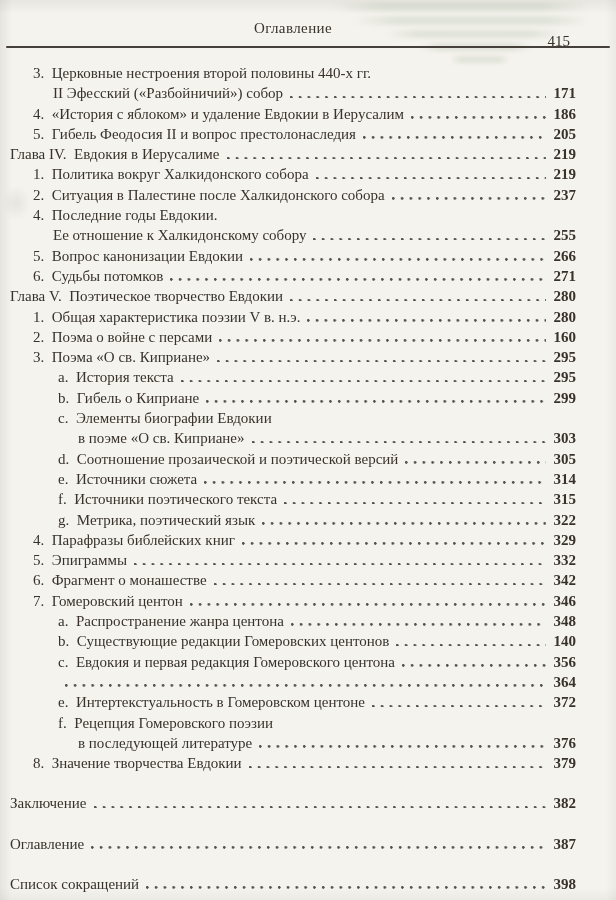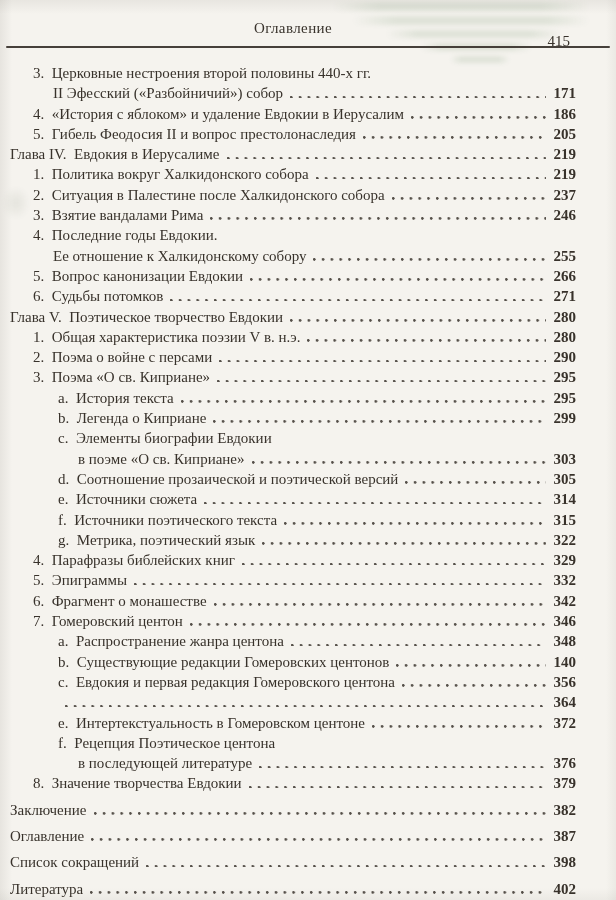--- a/index.html
+++ b/index.html
@@ -31,21 +31,21 @@
   .rule{
     position:absolute;left:6px;right:6px;top:46px;height:1.6px;
     background:var(--rule);border-radius:1px;
   }
   .toc{
     position:relative;
     padding:16px 40px 0 10px;
     font-size:15px;line-height:20.3px;
   }
   .entry{}
-  .entry.gap{margin-top:6px;}
+  .entry.gap{margin-top:20px;}
   .lv0{padding-left:0;}
   .lv1{padding-left:23px;}
   .lv2{padding-left:48px;}
   .row{display:flex;align-items:baseline;}
   .row.cont{padding-left:20px;}
   .row .t{white-space:pre;}
   .leader{
     flex:1 1 auto;min-width:10px;height:2.6px;
     margin:0 4px 0 7px;
     background-image:radial-gradient(circle at 1.3px 1.3px, var(--ink) 1.1px, rgba(0,0,0,0) 1.55px);
@@ -131,27 +131,20 @@
     </div>
     <div class="entry lv1">
       <div class="row">
         <span class="t">2.  Ситуация в Палестине после Халкидонского собора</span>
         <span class="leader"></span>
         <span class="pg">237</span>
       </div>
     </div>
     <div class="entry lv1">
       <div class="row">
-        <span class="t">3.  Взятие вандалами Рима</span>
-        <span class="leader"></span>
-        <span class="pg">246</span>
-      </div>
-    </div>
-    <div class="entry lv1">
-      <div class="row">
         <span class="t">4.  Последние годы Евдокии.</span>
       </div>
       <div class="row cont">
         <span class="t">Ее отношение к Халкидонскому собору</span>
         <span class="leader"></span>
         <span class="pg">255</span>
       </div>
     </div>
     <div class="entry lv1">
       <div class="row">
@@ -178,40 +171,40 @@
       <div class="row">
         <span class="t">1.  Общая характеристика поэзии V в. н.э.</span>
         <span class="leader"></span>
         <span class="pg">280</span>
       </div>
     </div>
     <div class="entry lv1">
       <div class="row">
         <span class="t">2.  Поэма о войне с персами</span>
         <span class="leader"></span>
-        <span class="pg">290</span>
+        <span class="pg">160</span>
       </div>
     </div>
     <div class="entry lv1">
       <div class="row">
         <span class="t">3.  Поэма «О св. Киприане»</span>
         <span class="leader"></span>
         <span class="pg">295</span>
       </div>
     </div>
     <div class="entry lv2">
       <div class="row">
         <span class="t">a.  История текста</span>
         <span class="leader"></span>
         <span class="pg">295</span>
       </div>
     </div>
     <div class="entry lv2">
       <div class="row">
-        <span class="t">b.  Легенда о Киприане</span>
+        <span class="t">b.  Гибель о Киприане</span>
         <span class="leader"></span>
         <span class="pg">299</span>
       </div>
     </div>
     <div class="entry lv2">
       <div class="row">
         <span class="t">c.  Элементы биографии Евдокии</span>
       </div>
       <div class="row cont">
         <span class="t">в поэме «О св. Киприане»</span>
@@ -304,21 +297,21 @@
     </div>
     <div class="entry lv2">
       <div class="row">
         <span class="t">e.  Интертекстуальность в Гомеровском центоне</span>
         <span class="leader"></span>
         <span class="pg">372</span>
       </div>
     </div>
     <div class="entry lv2">
       <div class="row">
-        <span class="t">f.  Рецепция Поэтическое центона</span>
+        <span class="t">f.  Рецепция Гомеровского поэзии</span>
       </div>
       <div class="row cont">
         <span class="t">в последующей литературе</span>
         <span class="leader"></span>
         <span class="pg">376</span>
       </div>
     </div>
     <div class="entry lv1">
       <div class="row">
         <span class="t">8.  Значение творчества Евдокии</span>

